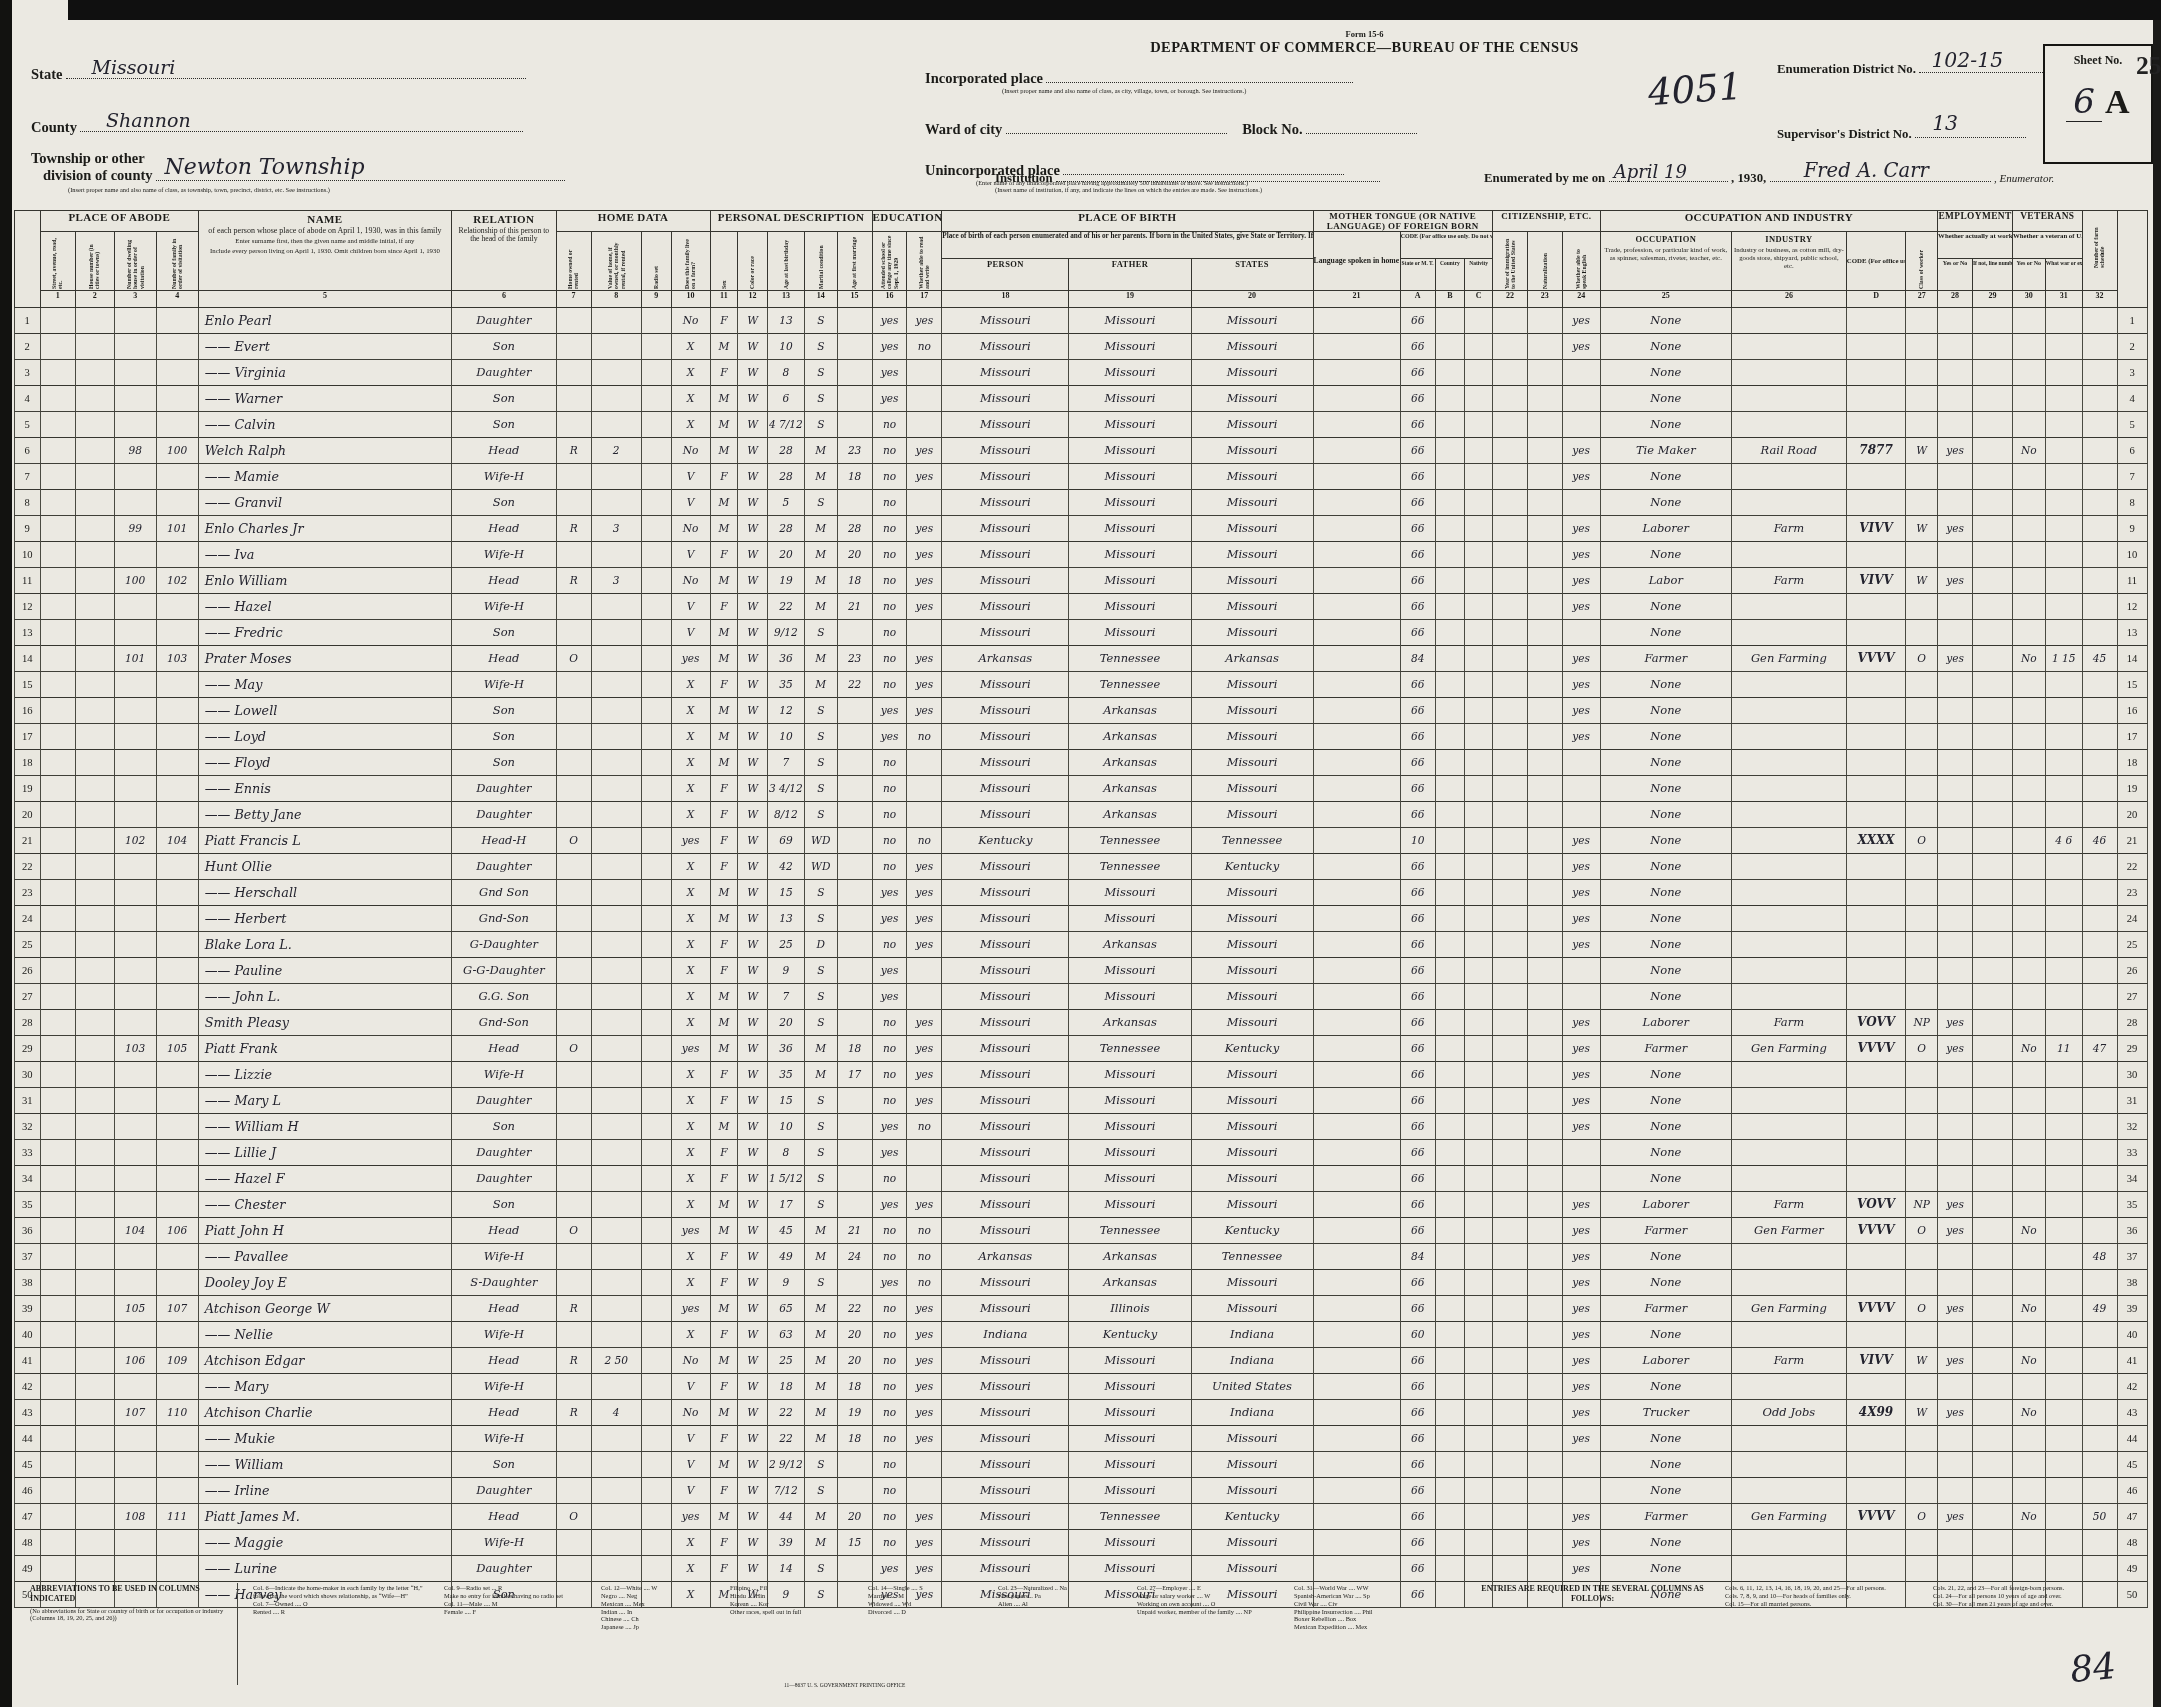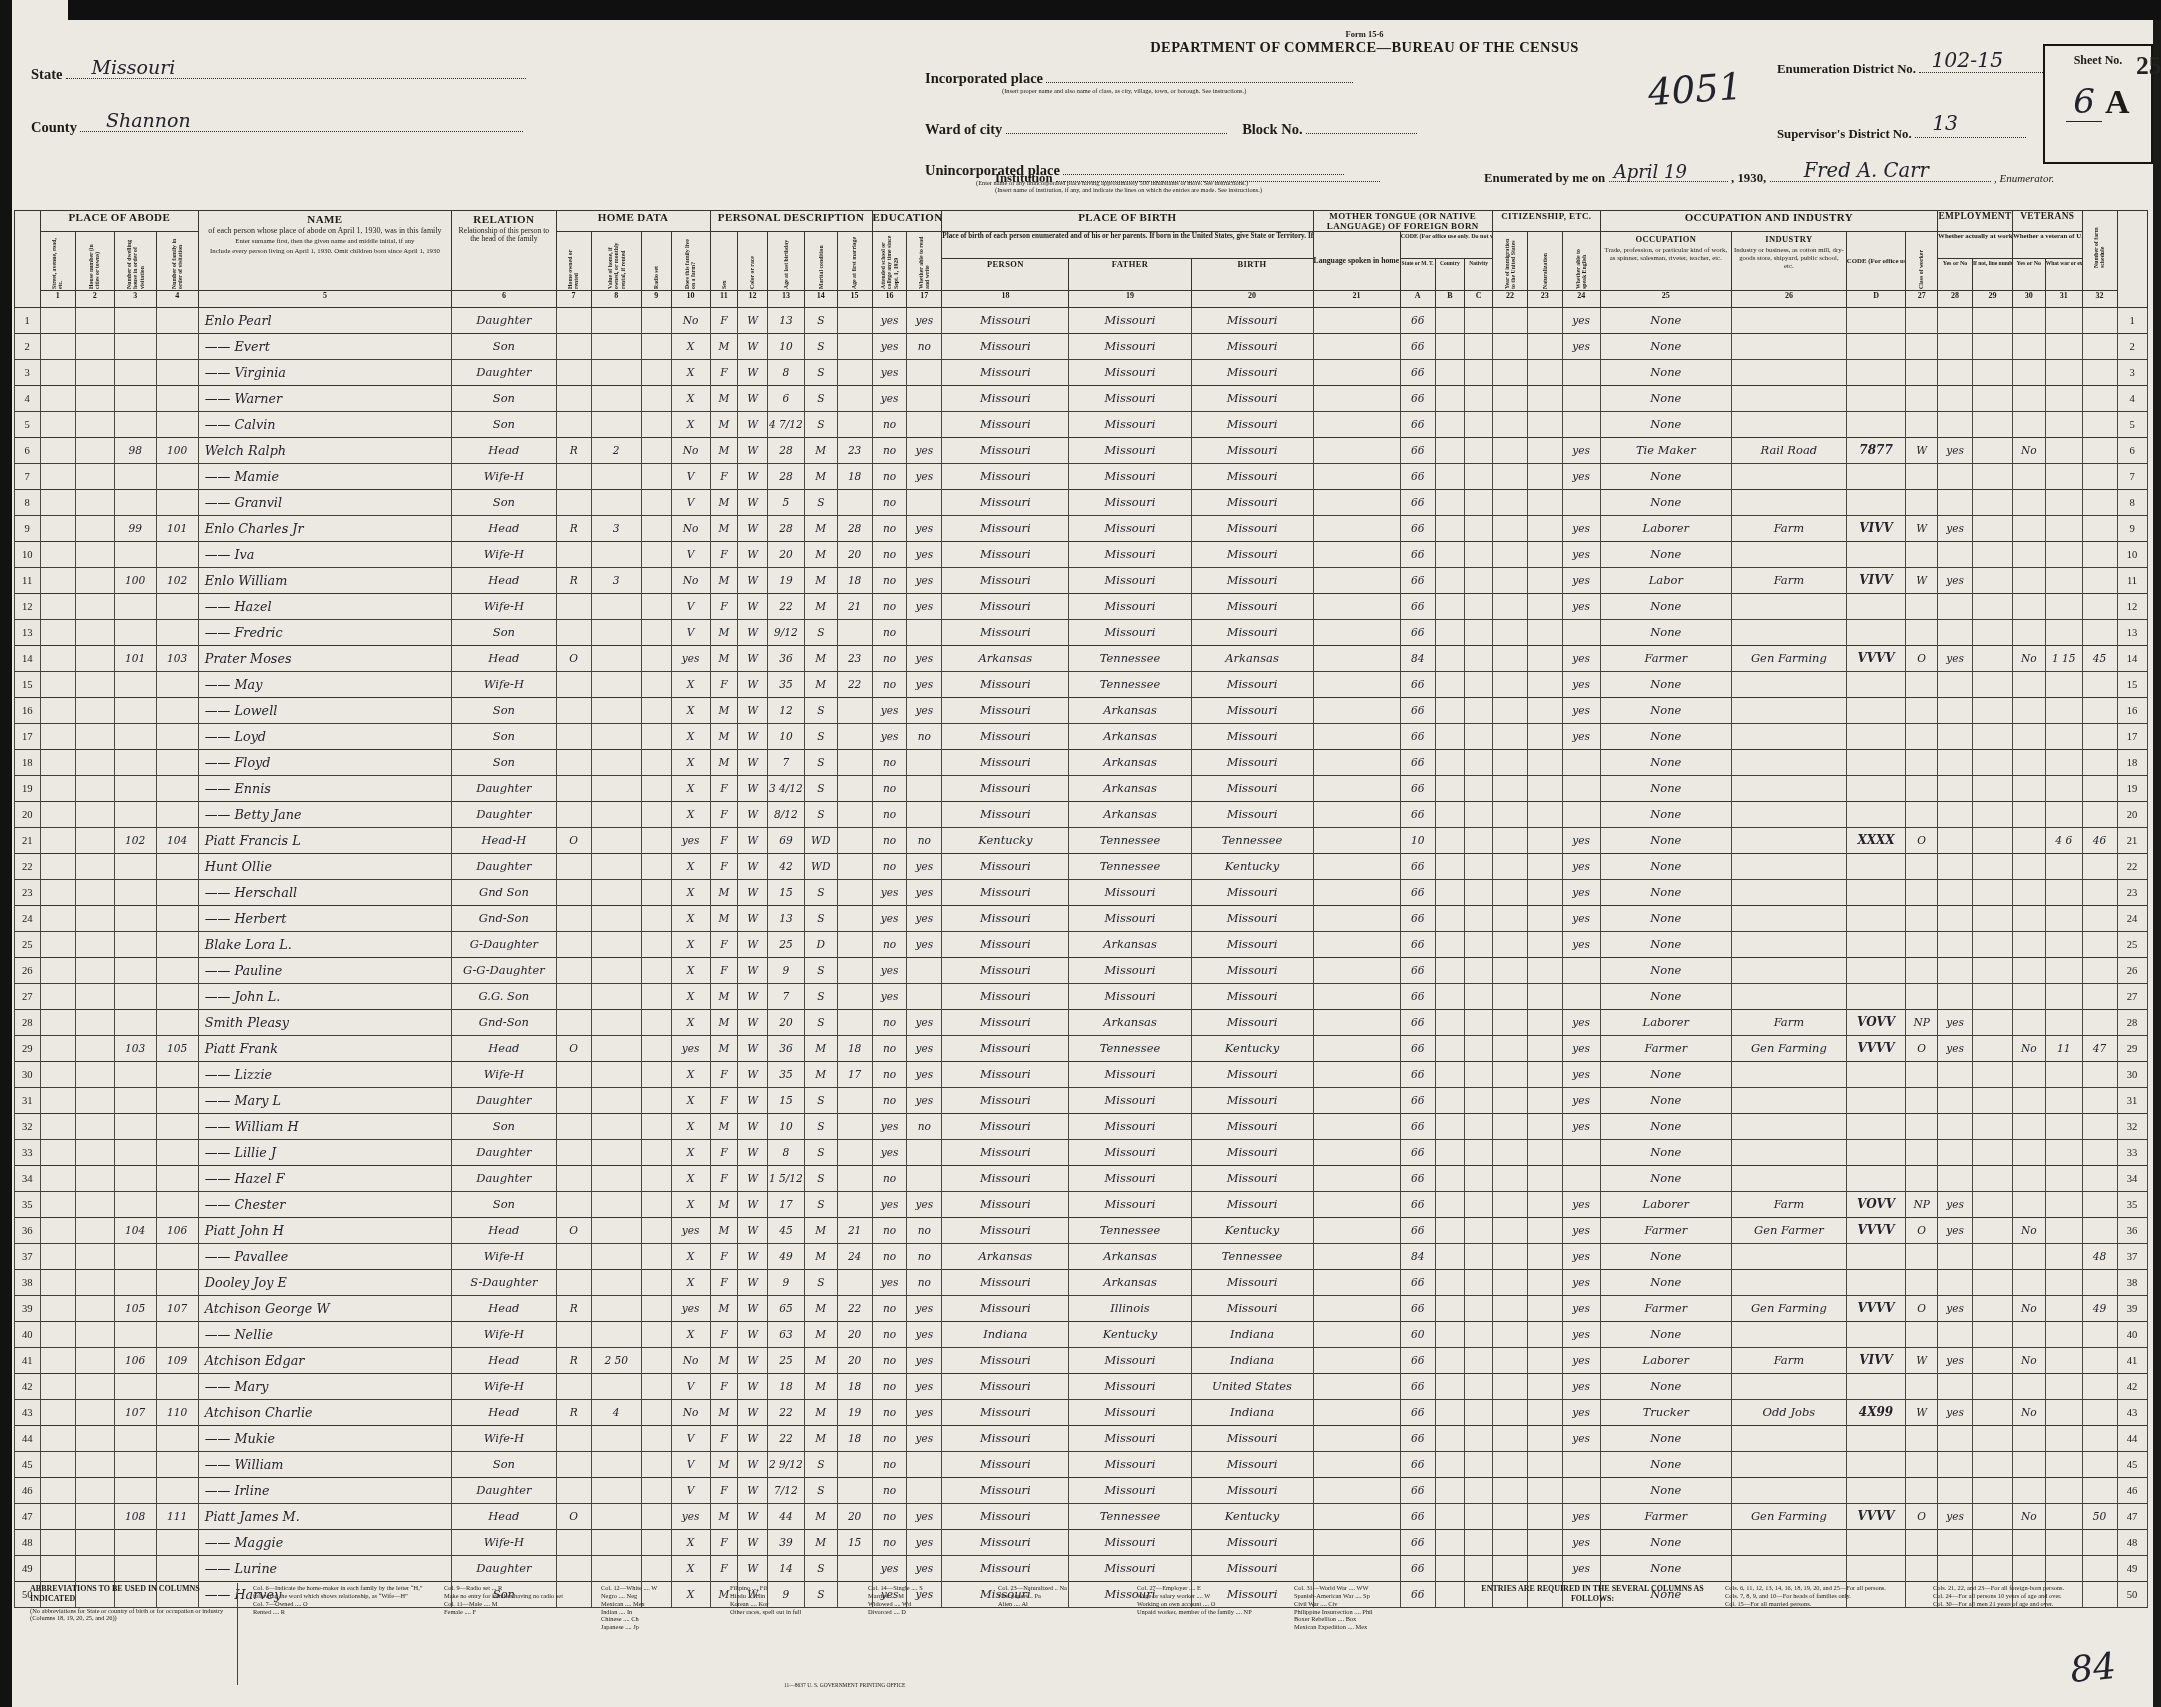--- a/index.html
+++ b/index.html
@@ -57,20 +57,30 @@
     <span class="lbl">State</span>
     <span class="rule" style="width:460px;position:relative;">
       <span class="hw hwv" style="position:absolute;left:25.6px;top:-22px;">Missouri</span>
     </span>
   </div>
   <div class="fieldline" style="left:31px;top:119px;">
     <span class="lbl">County</span>
     <span class="rule" style="width:443px;position:relative;">
       <span class="hw hwv" style="position:absolute;left:25.6px;top:-22px;">Shannon</span>
     </span>
+  </div>
+  <div class="fieldline" style="left:31px;top:150px;width:869px;">
+    <span style="display:inline-block;vertical-align:top;">
+      <span class="lbl" style="display:block;">Township or other</span>
+      <span class="lbl" style="display:block;padding-left:12px;">division of county</span>
+    </span>
+    <span class="rule" style="width:409px;position:relative;top:19px;">
+      <span class="hw" style="position:absolute;left:8.5px;top:-25.6px;font-size:22px;">Newton Township</span>
+    </span>
+    <div class="tiny" style="margin-left:37px;margin-top:1.7px;">(Insert proper name and also name of class, as township, town, precinct, district, etc.   See instructions.)</div>
   </div>
 
   <div class="fieldline" style="left:925px;top:70px;">
     <span class="lbl">Incorporated place</span>
     <span class="rule" style="width:307px;"></span>
     <div class="tiny" style="margin-left:77px;">(Insert proper name and also name of class, as city, village, town, or borough.  See instructions.)</div>
   </div>
   <div class="fieldline" style="left:925px;top:121px;">
     <span class="lbl">Ward of city</span>
     <span class="rule" style="width:221px;"></span>
@@ -266,21 +276,21 @@
         <th rowspan="2" class="gdesc" style="vertical-align:middle;">CODE  (For office use only.  Do not write in this column)</th>
         <th rowspan="2" class="vcell">
             <div class="vtx">Class of worker</div>
           </th>
         <th colspan="2" class="gdesc">Whether actually at work yesterday (or the last regular working day)</th>
         <th colspan="2" class="gdesc">Whether a veteran of U. S. military or naval forces</th>
       </tr>
       <tr>
         <th class="gtitle" style="font-size:8.5px;">PERSON</th>
         <th class="gtitle" style="font-size:8.5px;">FATHER</th>
-        <th class="gtitle" style="font-size:8.5px;">BIRTH</th>
+        <th class="gtitle" style="font-size:8.5px;">STATES</th>
         <th class="gdesc" style="font-size:5.5px;">State or M. T.</th>
         <th class="gdesc" style="font-size:5.5px;">Country</th>
         <th class="gdesc" style="font-size:5.5px;">Nativity</th>
         <th class="gdesc" style="font-size:6px;">Yes or No</th>
         <th class="gdesc" style="font-size:5.5px;">If not, line number on Unemployment Schedule</th>
         <th class="gdesc" style="font-size:6px;">Yes or No</th>
         <th class="gdesc" style="font-size:5.5px;">What war or expedition?</th>
       </tr>
       <tr class="numrow">
           <th>1</th>

